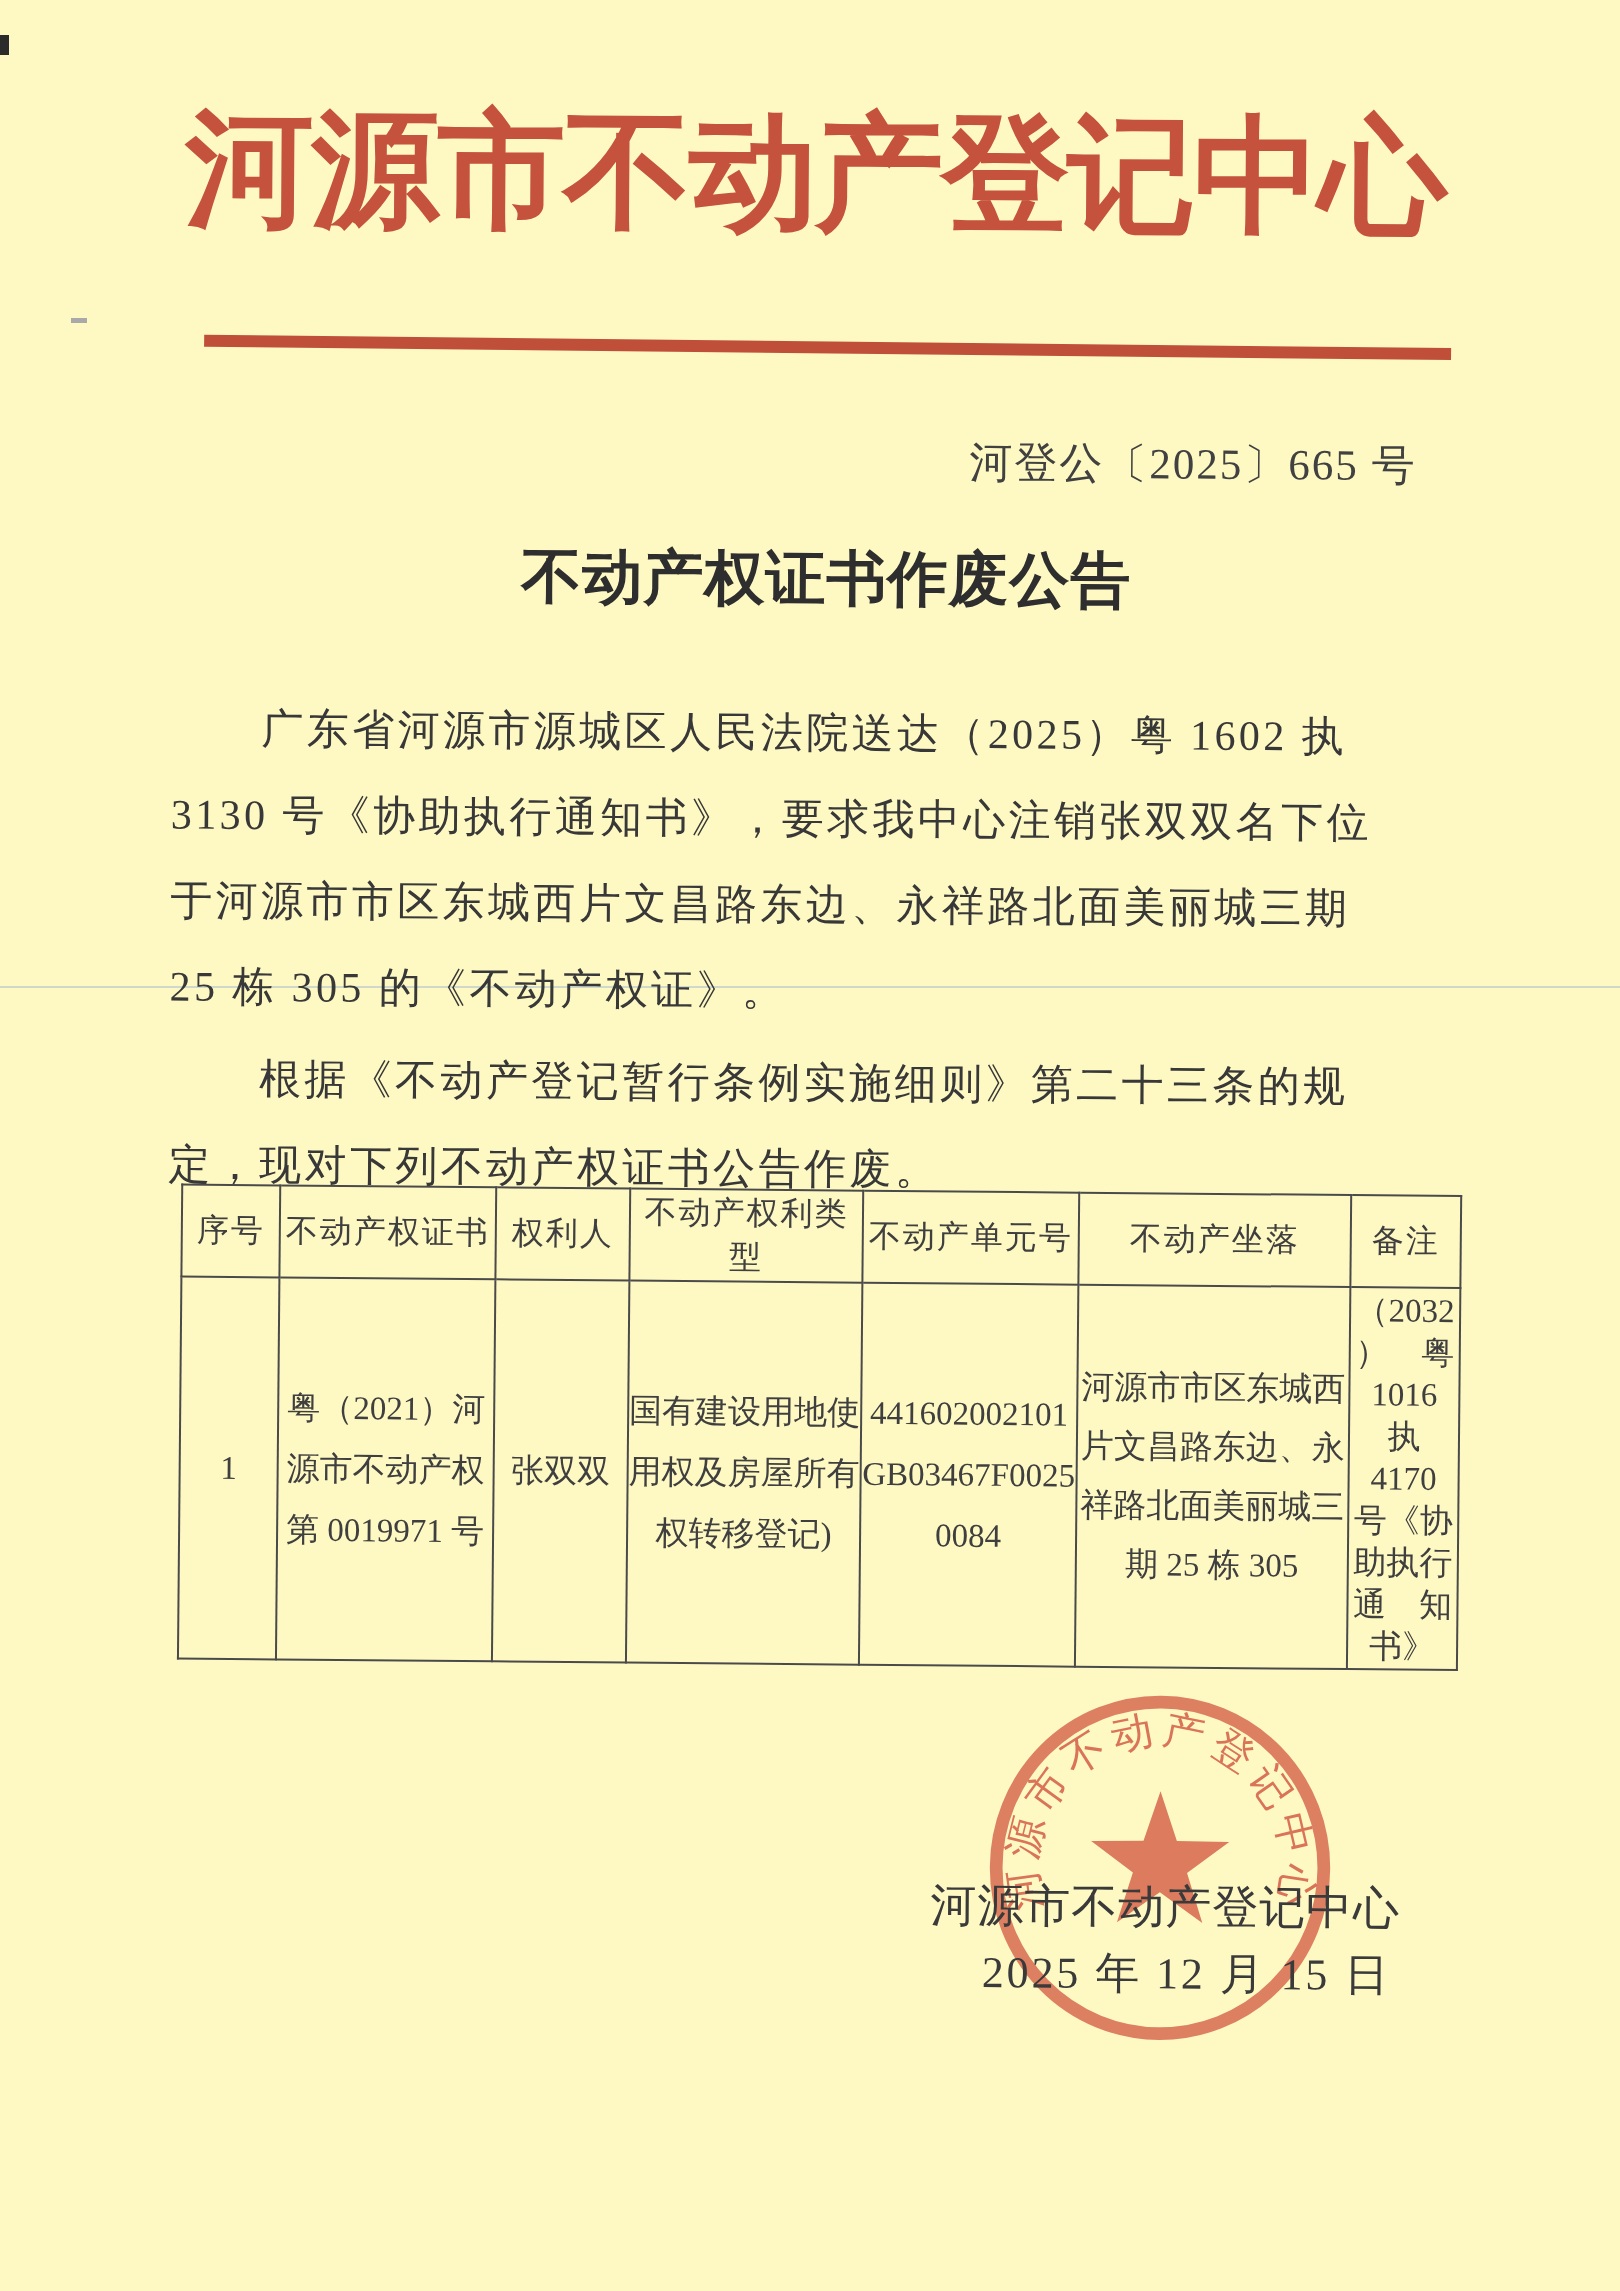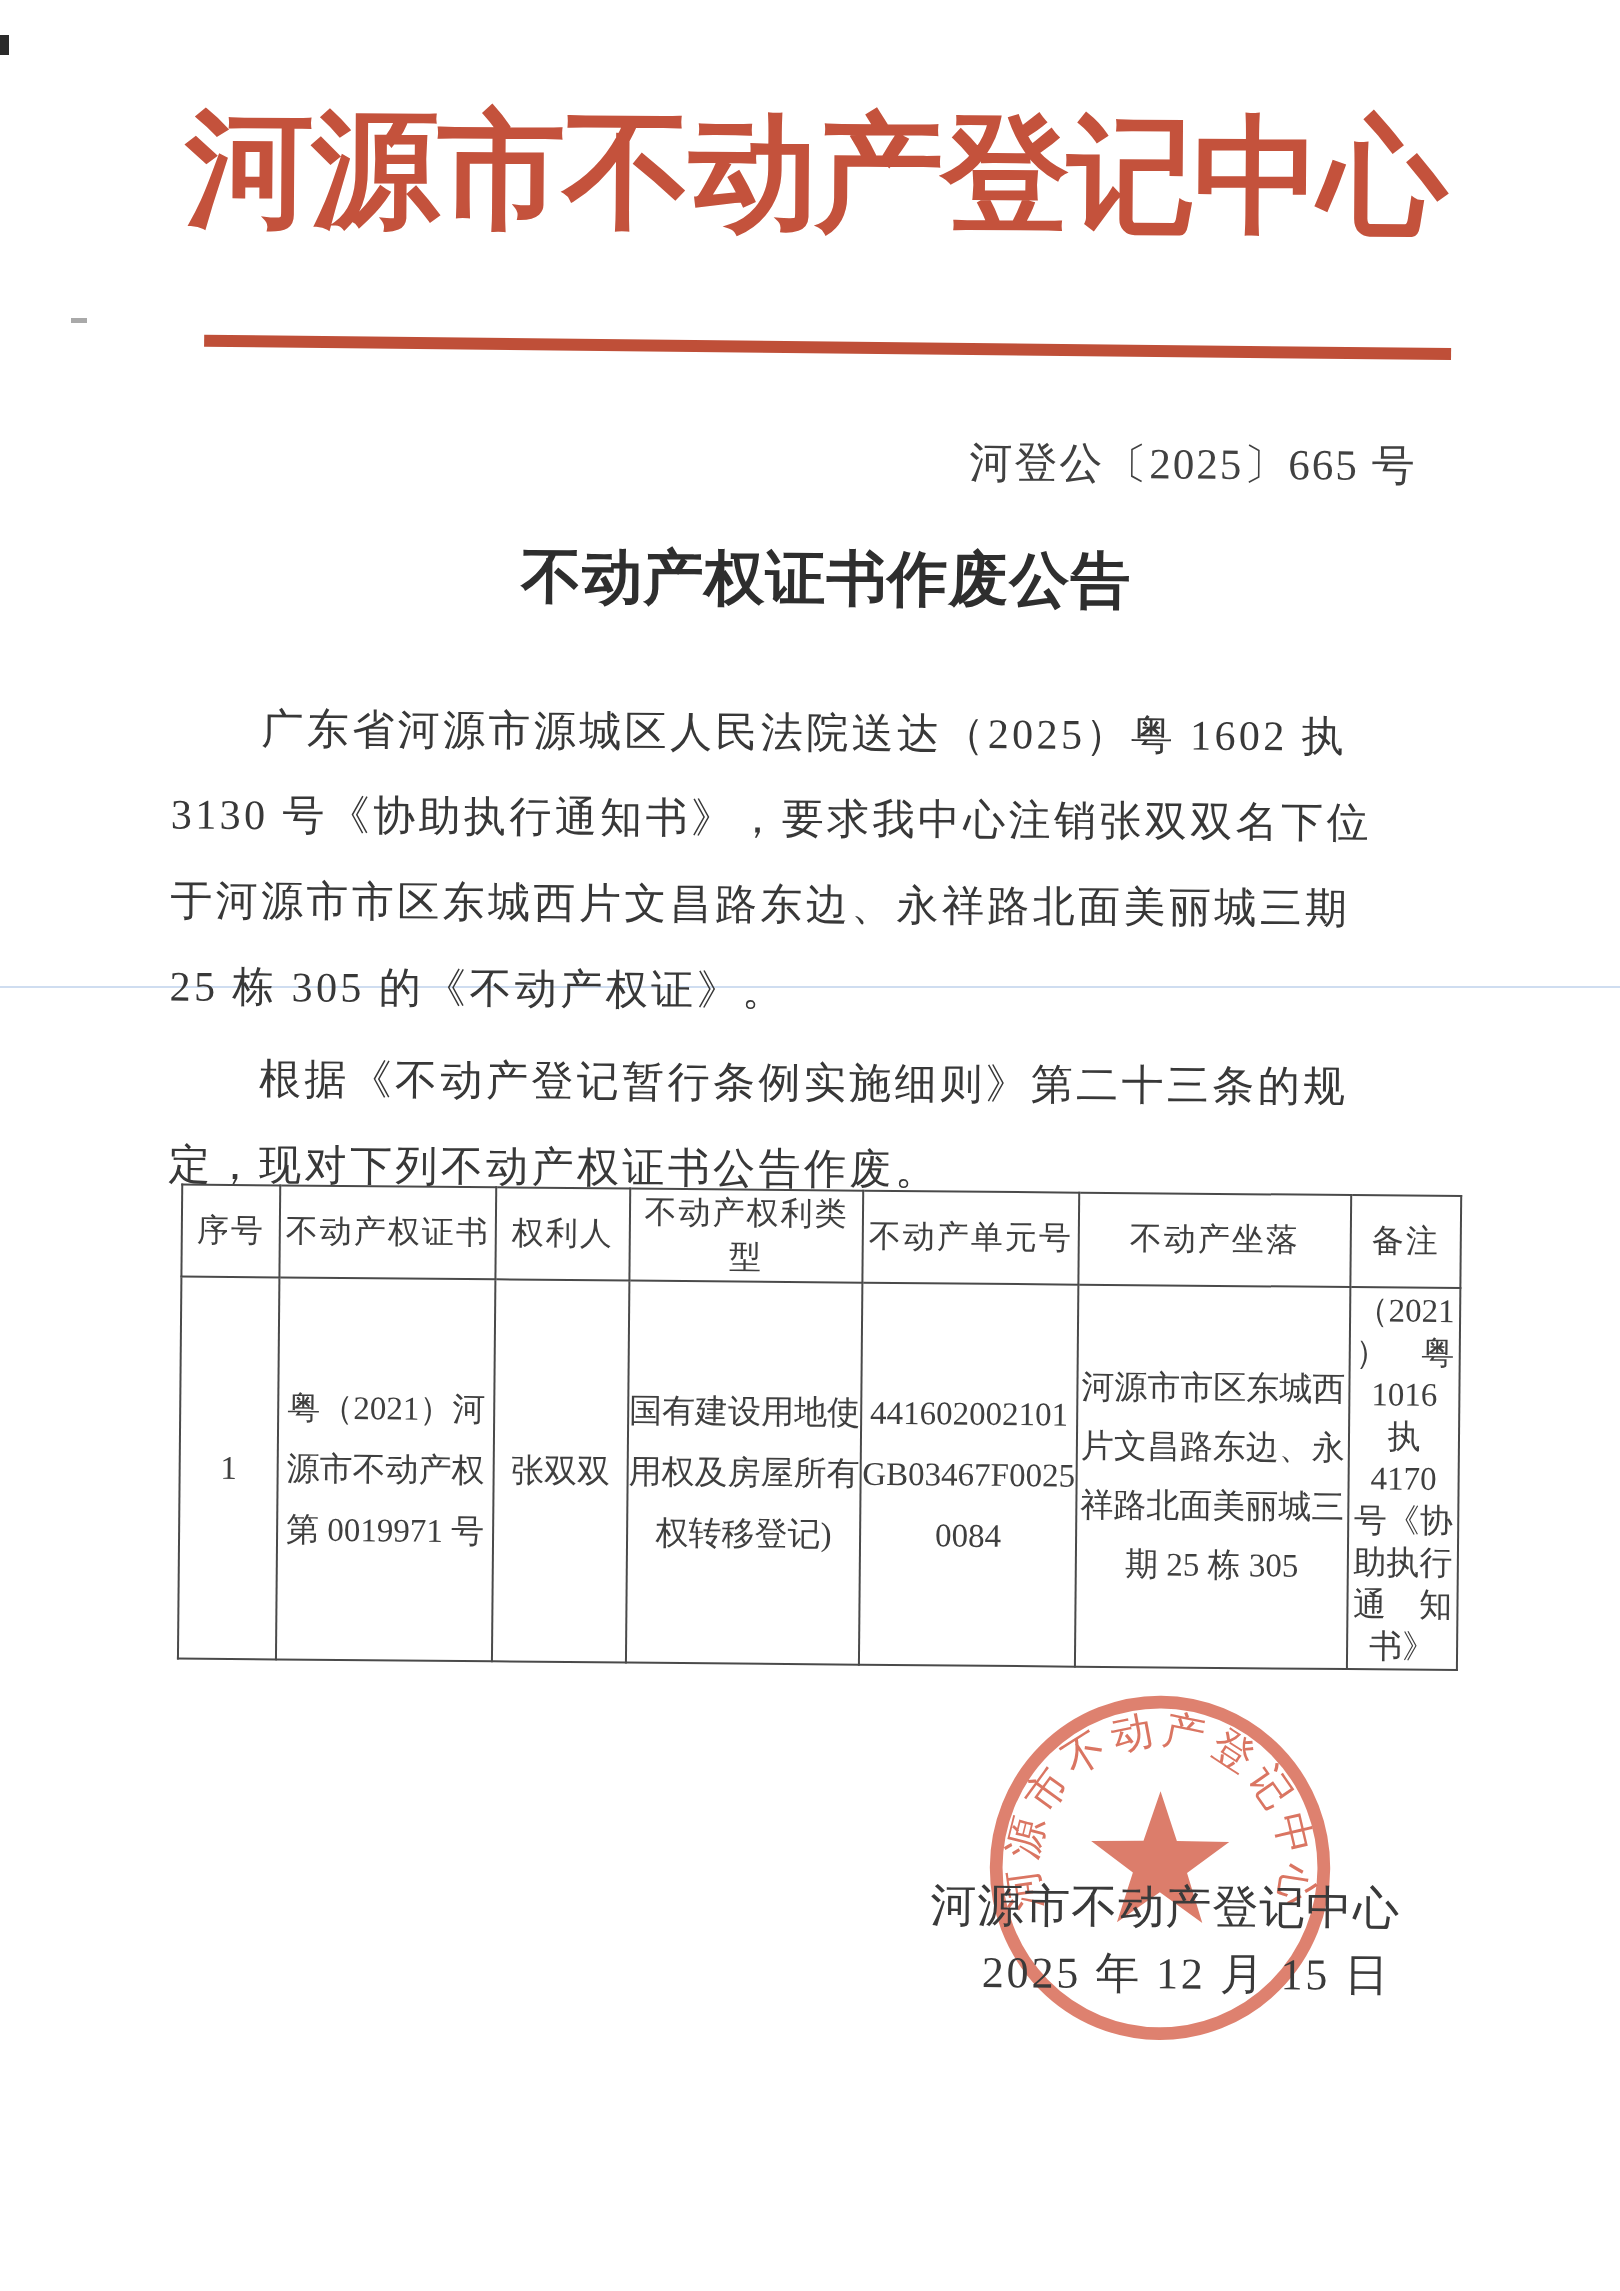--- a/index.html
+++ b/index.html
@@ -1,19 +1,19 @@
 <!DOCTYPE html>
 <html><head>
 <meta charset="utf-8">
 <style>
   html,body{margin:0;padding:0;background:#e8e8e8;}
   .page{
     position:relative;
     width:1620px;height:2292px;
-    background:#ffffff;
+    background:#fef9c3;
     overflow:hidden;
     font-family:"Liberation Serif","DejaVu Serif",serif;
     color:#3a3a3a;
   }
   .rot{position:absolute;inset:0;transform:rotate(0.4deg);transform-origin:255px 1078px;}
 
   
   .letterhead{
     position:absolute;left:179px;top:84px;width:1274px;
     font-size:128px;font-weight:700;letter-spacing:-2px;
@@ -159,21 +159,21 @@
           <div class="cl">GB03467F0025</div>
           <div class="cl">0084</div>
         </td>
         <td class="cell-lines loc-cell">
           <div class="cl">河源市市区东城西</div>
           <div class="cl">片文昌路东边、永</div>
           <div class="cl">祥路北面美丽城三</div>
           <div class="cl">期 25 栋 305</div>
         </td>
         <td class="remark-cell">
-          <div class="cl">（2021</div>
+          <div class="cl">（2032</div>
           <div class="cl">）　粤</div>
           <div class="cl">1016</div>
           <div class="cl">执</div>
           <div class="cl">4170</div>
           <div class="cl">号《协</div>
           <div class="cl">助执行</div>
           <div class="cl">通　知</div>
           <div class="cl">书》</div>
         </td>
       </tr>

